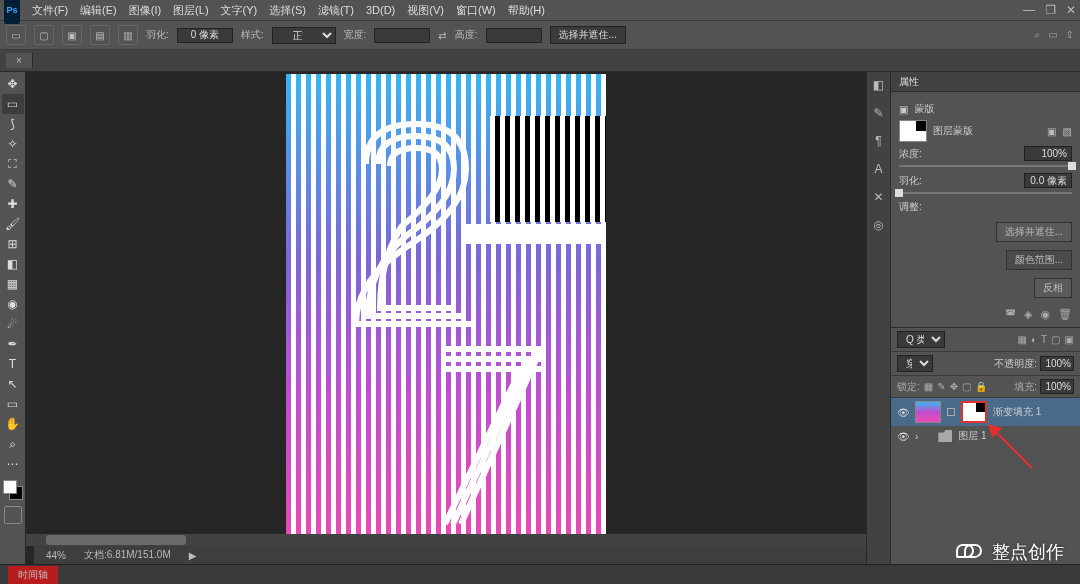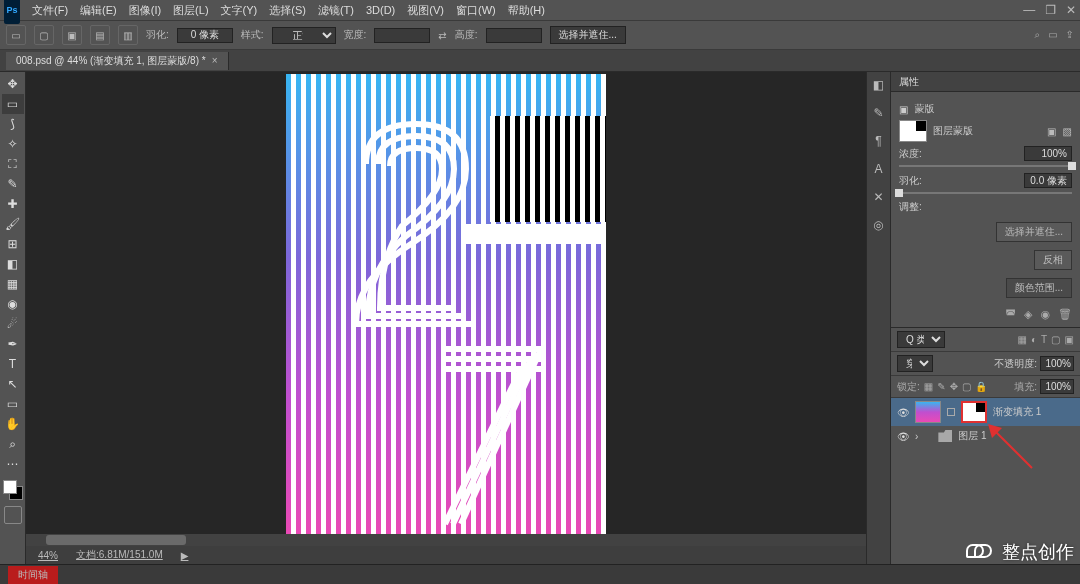--- a/index.html
+++ b/index.html
@@ -22,21 +22,21 @@
 .toolbox .swatch { margin-top: 6px; width: 20px; height: 20px; position: relative; }
 .toolbox .swatch .fg { position: absolute; width: 14px; height: 14px; background: #fff; border: 1px solid #888; top: 0; left: 0; }
 .toolbox .swatch .bg { position: absolute; width: 14px; height: 14px; background: #000; border: 1px solid #888; bottom: 0; right: 0; }
 .toolbox .qm { margin-top: 6px; width: 18px; height: 18px; border: 1px solid #888; border-radius: 2px; }
 .canvas-area { flex: 1; background: #262626; position: relative; overflow: hidden; }
 .canvas { position: absolute; left: 260px; top: 2px; width: 320px; height: 460px; }
 .canvas-inner { width: 100%; height: 100%; background: linear-gradient(180deg, #38b6f2 0%, #7d67d9 40%, #c04fcf 70%, #e94ab5 100%); position: relative; overflow: hidden; }
 .stripes-white { position: absolute; inset: 0; background: repeating-linear-gradient(90deg, rgba(255,255,255,0) 0 5px, #fff 5px 10px); }
 .black-box { position: absolute; right: 0; top: 42px; width: 116px; height: 106px; background: repeating-linear-gradient(90deg, #fff 0 5px, #000 5px 10px); }
 .white-bar { position: absolute; right: -6px; top: 150px; width: 146px; height: 20px; background: #fff; }
-.status { position: absolute; bottom: 0; left: 0; right: 0; height: 18px; background: #3e3e3e; display: flex; align-items: center; gap: 18px; padding-left: 12px; font-size: 10px; color: #bbb; text-decoration: underline; }
+.status { position: absolute; bottom: 0; left: 8px; right: 0; height: 18px; background: #3e3e3e; display: flex; align-items: center; gap: 18px; padding-left: 12px; font-size: 10px; color: #bbb; }
 .scrollbar-h { position: absolute; bottom: 18px; left: 0; right: 0; height: 12px; background: #424242; }
 .scrollbar-h .thumb { position: absolute; left: 20px; width: 140px; top: 1px; bottom: 1px; background: #6a6a6a; border-radius: 3px; }
 .right-dock { width: 24px; background: #424242; border-left: 1px solid #2a2a2a; display: flex; flex-direction: column; align-items: center; padding-top: 6px; gap: 14px; color: #bbb; font-size: 12px; }
 .panels { width: 190px; background: #535353; border-left: 1px solid #2a2a2a; display: flex; flex-direction: column; }
 .panel-header { height: 20px; background: #424242; display: flex; align-items: center; padding: 0 8px; font-size: 10px; color: #ddd; border-bottom: 1px solid #2a2a2a; }
 .props { padding: 6px 8px; font-size: 10px; color: #ccc; border-bottom: 1px solid #2a2a2a; }
 .props .row { display: flex; align-items: center; margin: 4px 0; gap: 6px; }
 .props .mask-thumb { width: 28px; height: 22px; background: #fff; border: 1px solid #888; position: relative; }
 .props .mask-thumb::after { content: ''; position: absolute; right: 0; top: 0; width: 10px; height: 10px; background: #000; }
 .props .link-icons { margin-left: auto; display: flex; gap: 6px; color: #bbb; }
@@ -66,21 +66,21 @@
 .layer-row.sel { background: #4a6a8a; }
 .layer-row .eye { width: 12px; color: #ddd; }
 .layer-row .grad-thumb { width: 26px; height: 22px; background: linear-gradient(180deg, #3ab5f0, #c04fcf, #e94ab5); border: 1px solid #888; }
 .layer-row .link-sq { width: 8px; height: 8px; border: 1px solid #aaa; }
 .layer-row .mask-thumb-sm { width: 26px; height: 22px; background: #fff; border: 2px solid #e03030; position: relative; }
 .layer-row .mask-thumb-sm::after { content: ''; position: absolute; right: 0; top: 0; width: 9px; height: 9px; background: #000; }
 .layer-row .folder { width: 14px; height: 12px; background: #a8a8a8; clip-path: polygon(0 20%, 40% 20%, 50% 0, 100% 0, 100% 100%, 0 100%); margin-left: 14px; }
 .arrow-annot { position: absolute; left: 988px; top: 424px; width: 46px; height: 46px; pointer-events: none; }
 .arrow-annot svg line { stroke: #e03030; stroke-width: 2; }
 .arrow-annot svg polygon { fill: #e03030; }
-.wm { position: absolute; right: 6px; bottom: 20px; display: flex; align-items: center; gap: 8px; color: #fff; font-size: 18px; font-weight: 500; text-shadow: 0 0 3px rgba(0,0,0,0.6); }
+.wm { position: absolute; right: 16px; bottom: 20px; display: flex; align-items: center; gap: 8px; color: #fff; font-size: 18px; font-weight: 500; text-shadow: 0 0 3px rgba(0,0,0,0.6); }
 .wm .wmicon { width: 28px; height: 24px; position: relative; }
 .wm .wmicon .b1, .wm .wmicon .b2 { position: absolute; width: 18px; height: 14px; border: 2px solid #fff; border-radius: 9px 9px 10px 2px; top: 4px; }
 .wm .wmicon .b2 { left: 8px; }
 .timeline-tab { position: absolute; bottom: 0; left: 0; right: 0; height: 20px; background: #3a3a3a; border-top: 1px solid #222; display: flex; align-items: center; padding-left: 8px; font-size: 10px; color: #bbb; }
 .timeline-tab .tt { background: #b91c1c; padding: 2px 10px; font-family: Liberation Mono, monospace; }
 </style>
 </head>
 <body>
 
 <div class="menubar">
@@ -121,21 +121,20 @@
   <button class="select" style="width:auto;padding:1px 8px">选择并遮住...</button>
   <div style="margin-left:auto;display:flex;gap:8px;color:#aaa">
     <span>⌕</span>
     <span>▭</span>
     <span>⇪</span>
   </div>
 </div>
 
 <div class="tabbar">
   <div class="doc-tab">
-    <span>008.psd @ 44% (渐变填充 1, 图层蒙版/8) *</span>
     <span class="close">×</span>
   </div>
 </div>
 
 <div class="workspace">
 
   <div class="toolbox">
     <div class="tool">✥</div>
     <div class="tool active">▭</div>
     <div class="tool">⟆</div>
@@ -232,24 +231,24 @@
       <div class="slider">
           <div class="handle" style="left:0%"></div>
         </div>
       <div class="row">
           <span>调整:</span>
         </div>
       <div class="btn-row">
         <button class="pbtn">选择并遮住...</button>
       </div>
       <div class="btn-row">
+        <button class="pbtn dark">颜色范围...</button>
+      </div>
+      <div class="btn-row">
         <button class="pbtn">反相</button>
-      </div>
-      <div class="btn-row">
-        <button class="pbtn dark">颜色范围...</button>
       </div>
       <div class="footer-icons">
         <span>◚</span>
         <span>◈</span>
         <span>◉</span>
         <span>🗑</span>
       </div>
     </div>
 
     <div class="layers-body">

